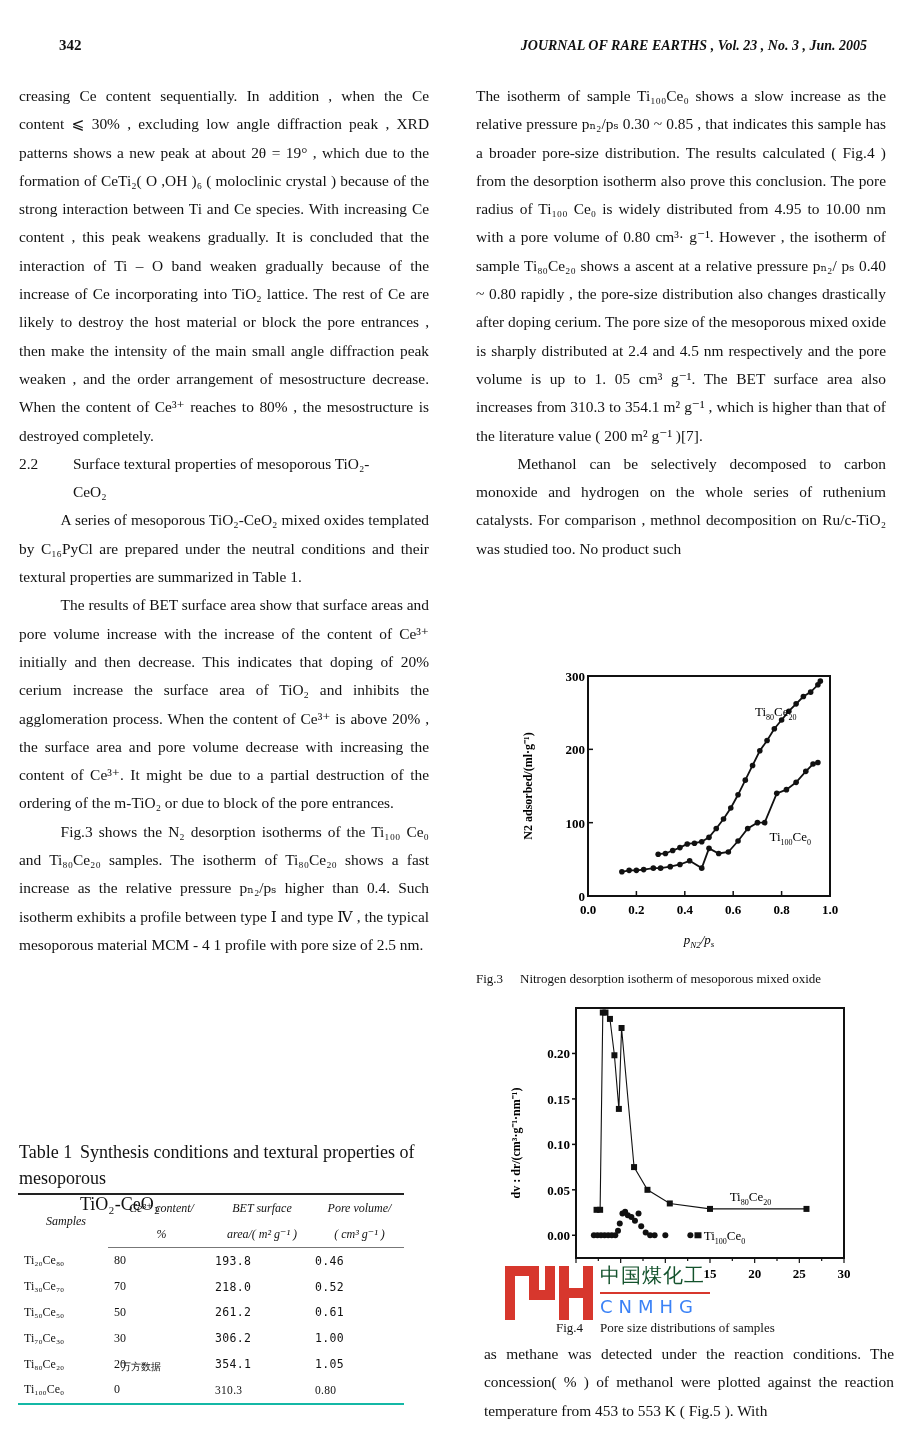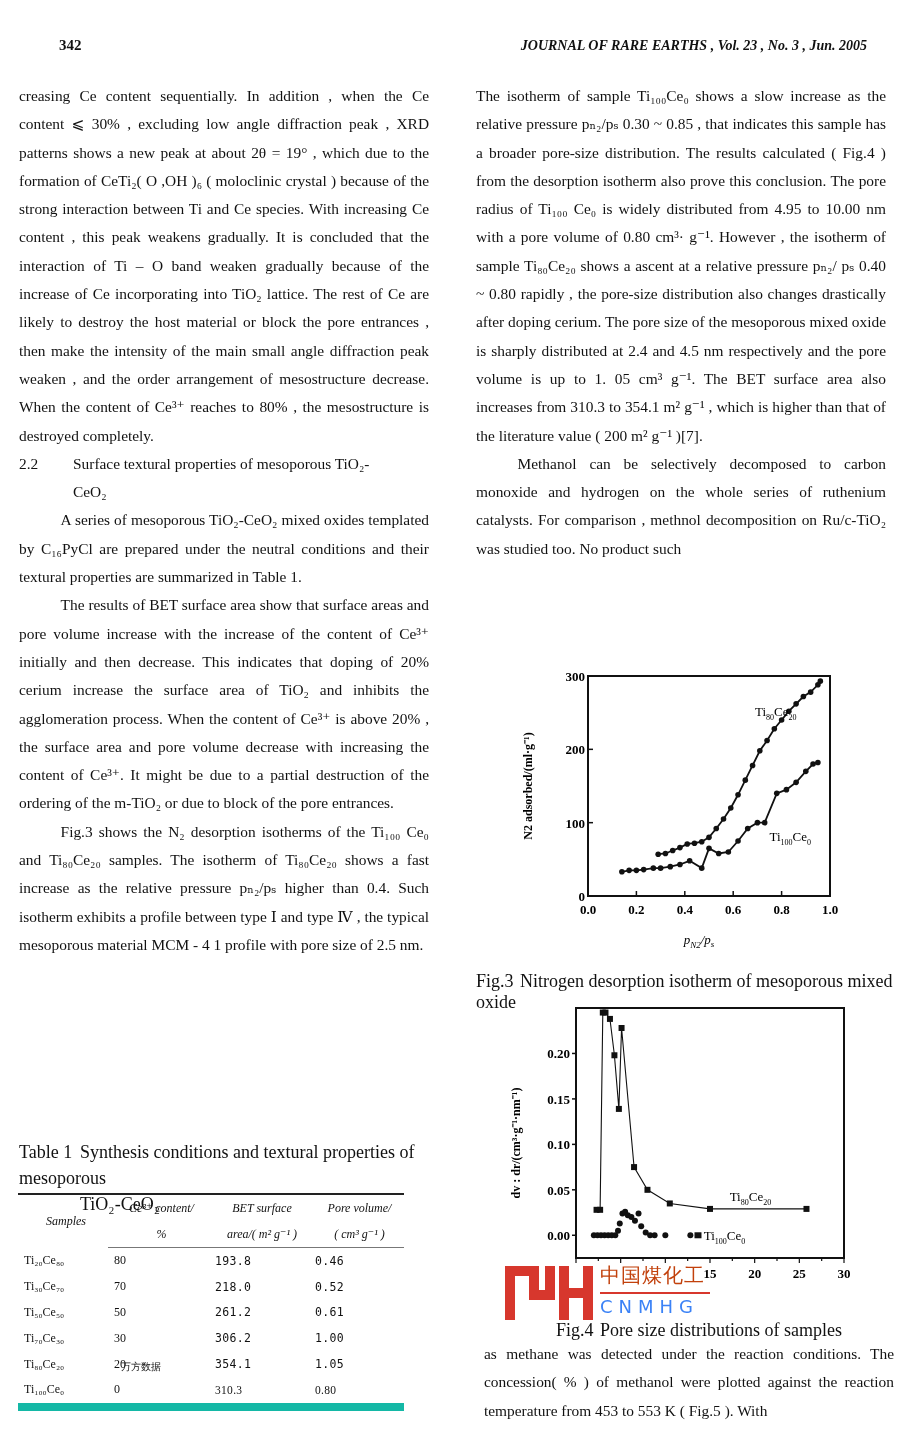--- a/index.html
+++ b/index.html
@@ -17,32 +17,32 @@
   .sec-cont { padding-left: 54px; }
   .tbl-caption { position: absolute; left: 19px; top: 1139px; width: 410px; font-size: 18px; line-height: 26px; }
   .tbl-caption .lab { display: inline-block; width: 61px; }
   .tbl-caption .cont { padding-left: 61px; }
   table.t1 { position: absolute; left: 18px; top: 1193px; width: 386px; border-collapse: collapse;
              font-size: 12px; }
   table.t1 thead tr:first-child th { border-top: 2px solid #222; }
   table.t1 thead tr:last-child th { border-bottom: 1.5px solid #777; }
   table.t1 th { font-weight: normal; text-align: center; padding: 3px 0 3px 6px; line-height: 20px; vertical-align: middle; font-style: italic; }
   table.t1 td { padding: 0 0 0 6px; height: 25.8px; font-family: "Liberation Serif", serif; }
-  table.t1 tbody tr:last-child td { border-bottom: 8px solid #14b8a6; font-family: Liberation Serif, serif; }
+  table.t1 tbody tr:last-child td { border-bottom: 2px solid #14b8a6; font-family: Liberation Serif, serif; }
   table.t1 td.num { font-family: "DejaVu Sans Mono", monospace; font-size: 11.5px; letter-spacing: 0.3px; }
   .wanfang { position: absolute; left: 90px; top: 1360px; font-family: "DejaVu Sans", sans-serif; font-size: 10px; margin-left: 31px; }
   .fig { position: absolute; }
   .fig3 { left: 510px; top: 662px; width: 340px; height: 295px; }
   .fig4 { left: 500px; top: 1000px; width: 360px; height: 280px; }
-  .fig-caption { position: absolute; font-size: 18px; }
+  .fig-caption { position: absolute; font-size: 13px; }
   .fig3-caption { left: 476px; top: 971px; }
   .fig4-caption { left: 556px; top: 1320px; }
   .fig3-caption .lab, .fig4-caption .lab { display: inline-block; width: 44px; }
   .logo { position: absolute; left: 505px; top: 1262px; width: 230px; height: 60px; }
-  .logo .cn { position: absolute; left: 95px; top: 0; font-family: "DejaVu Sans", sans-serif; font-size: 20px; color: #c2410c; letter-spacing: 1px; }
+  .logo .cn { position: absolute; left: 95px; top: 0; font-family: "DejaVu Sans", sans-serif; font-size: 20px; color: #14532d; letter-spacing: 1px; }
   .logo .rule { position: absolute; left: 95px; top: 30px; width: 110px; height: 2px; background: #d7372d; }
   .logo .en { position: absolute; left: 95px; top: 34px; font-family: "DejaVu Sans", sans-serif; font-size: 18px; color: #3b82f6; letter-spacing: 6px; }
   svg text { font-family: "Liberation Serif", serif; }
 </style>
 </head>
 <body>
 
 <div class="header-left">342</div>
 <div class="header-right">JOURNAL OF RARE EARTHS , Vol. 23 , No. 3 , Jun. 2005</div>
 

